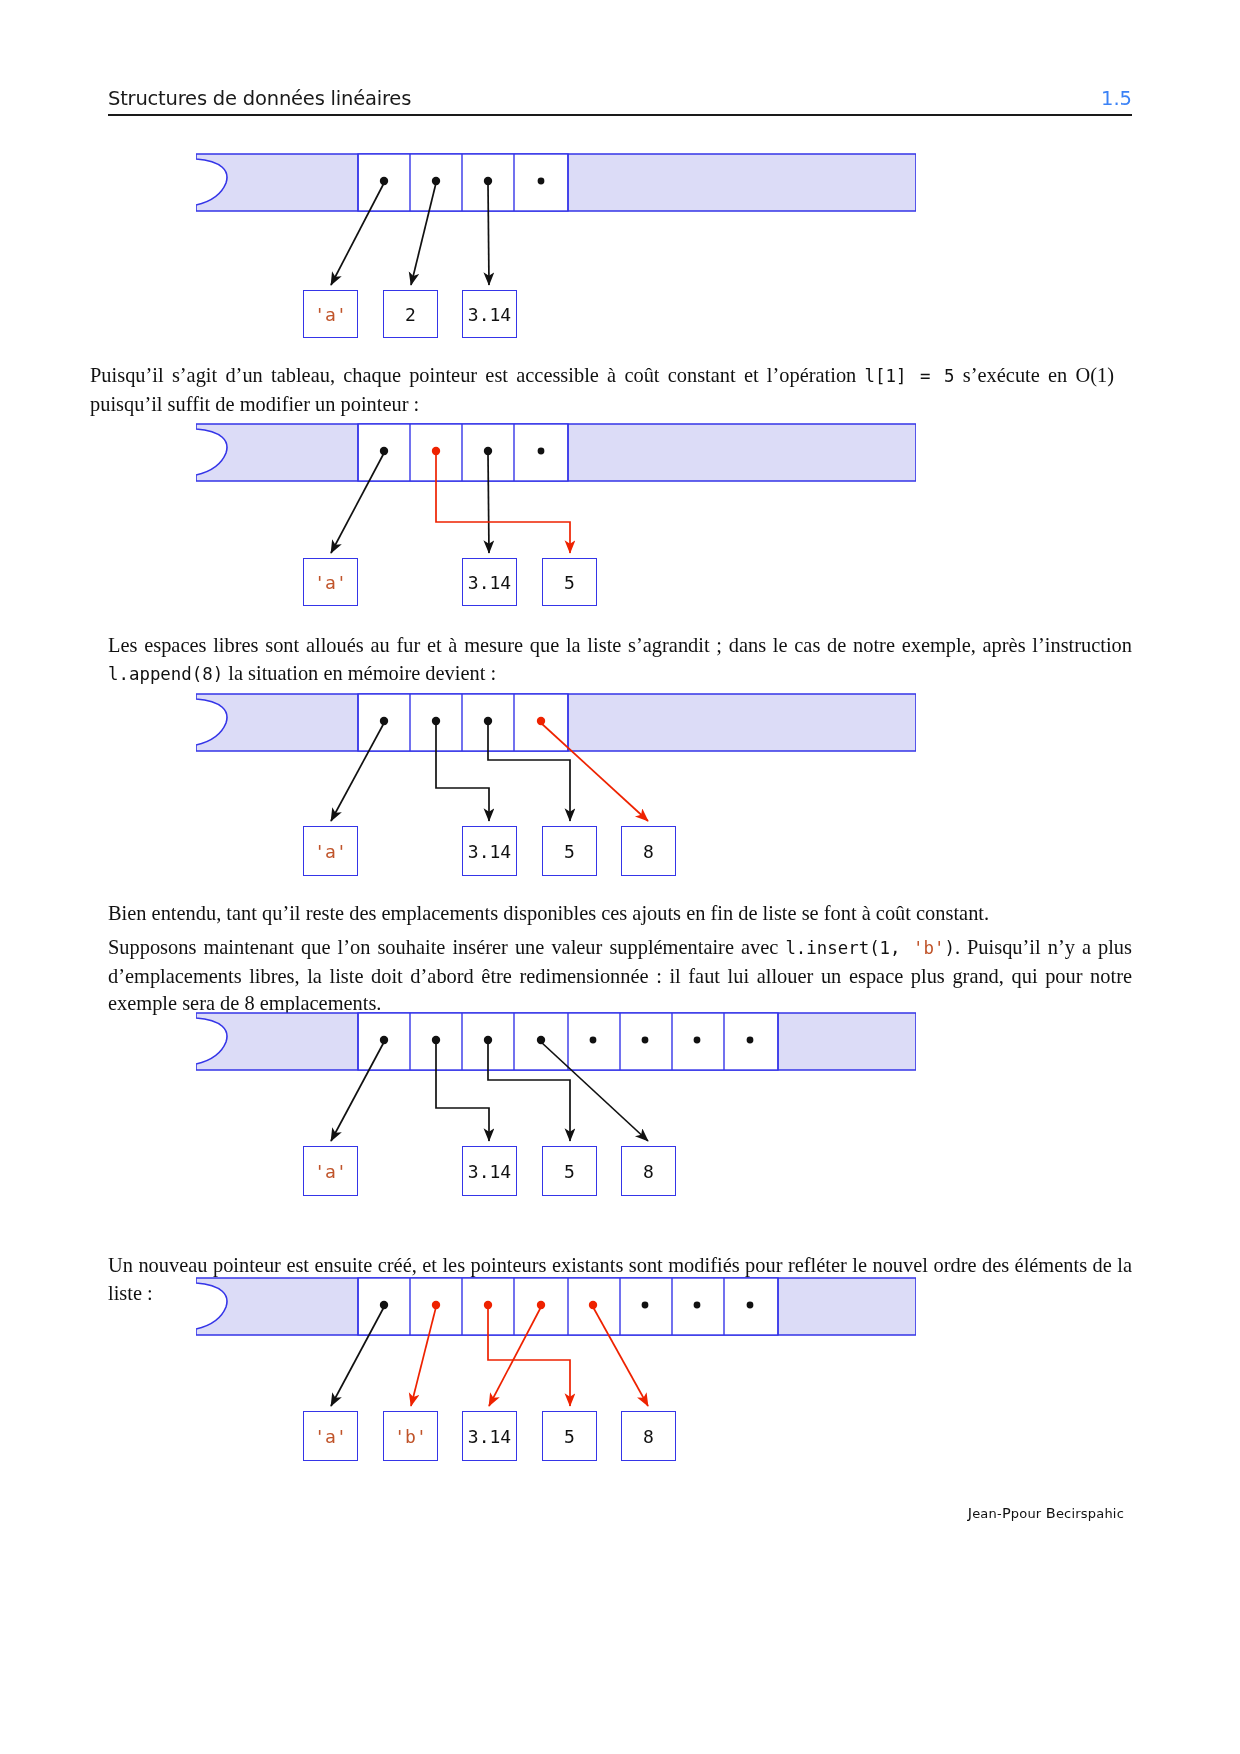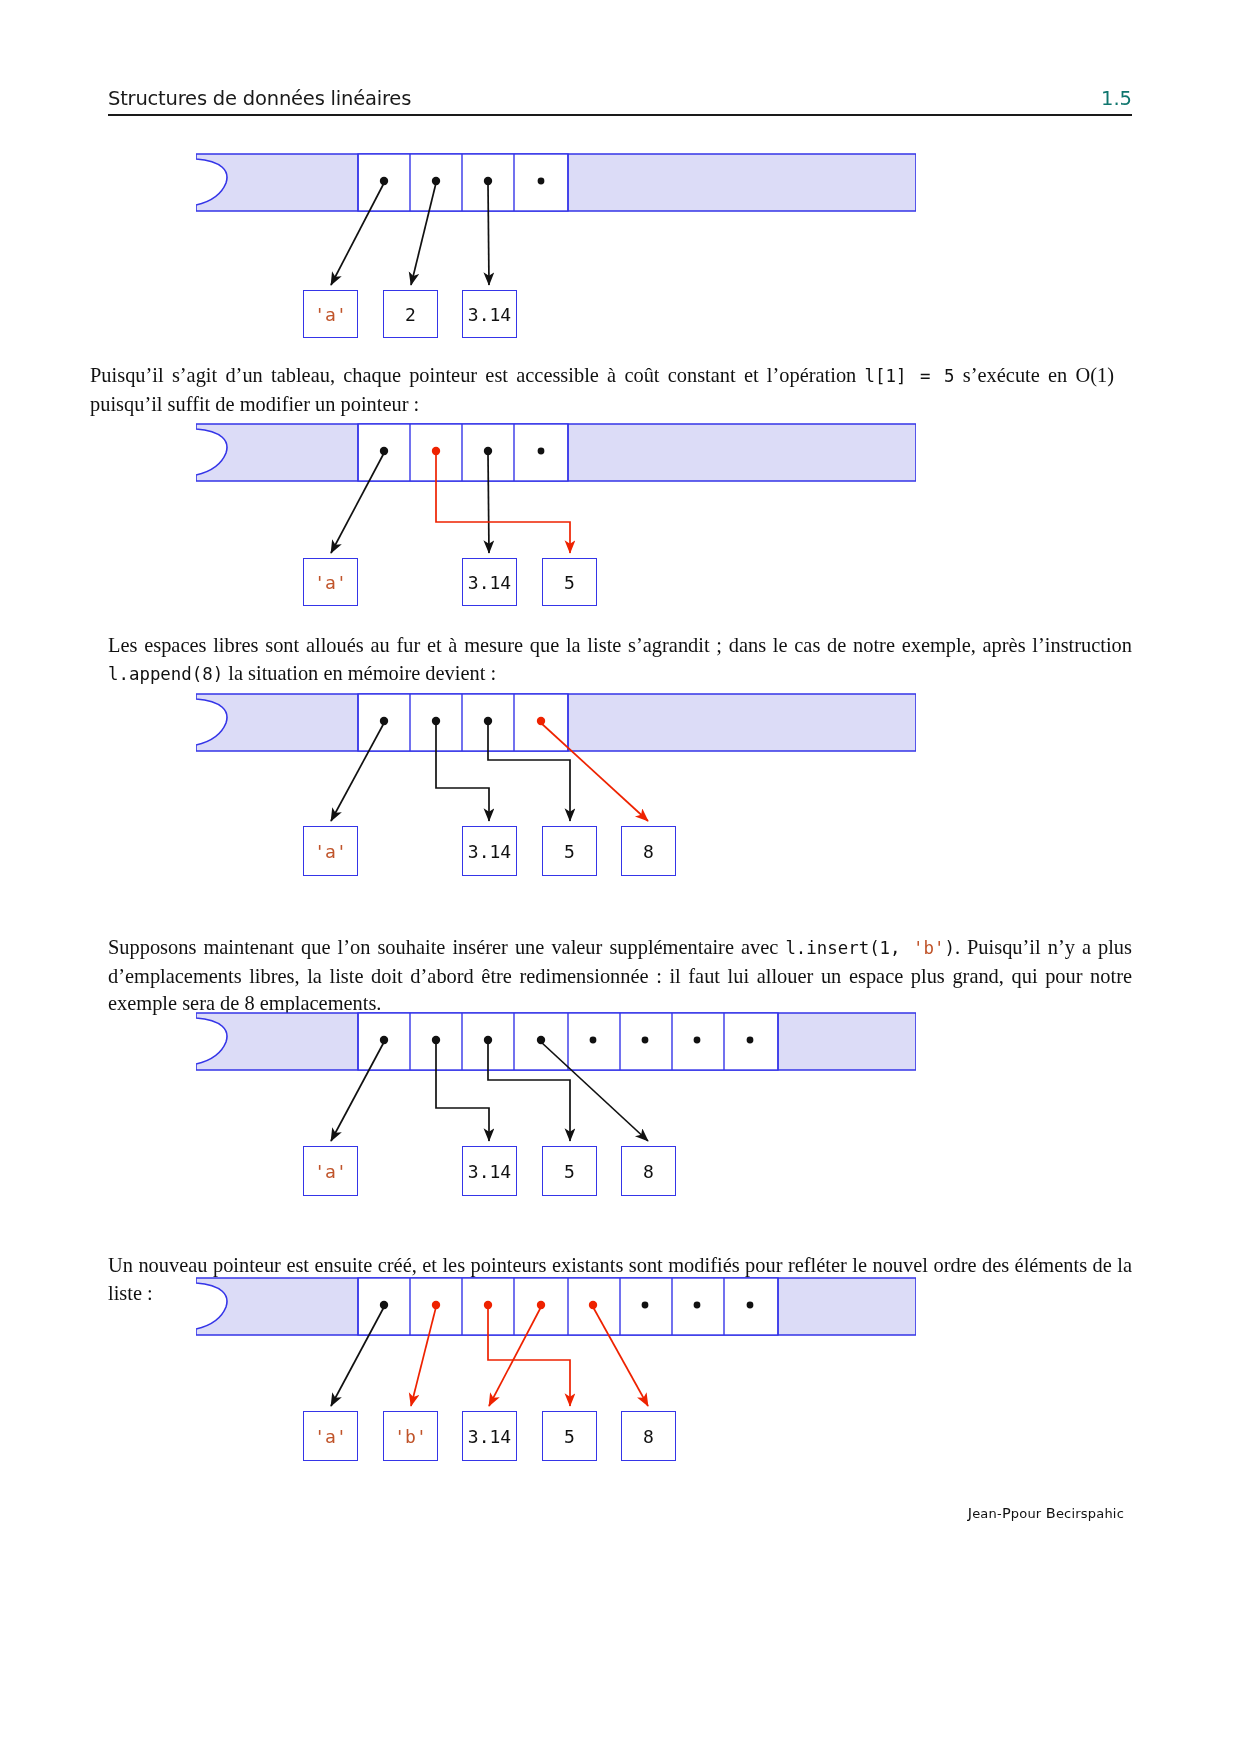--- a/index.html
+++ b/index.html
@@ -37,21 +37,21 @@
     font-size: 19.5px;
     letter-spacing: -0.2px;
     color: #1a1a1a;
   }
   .header-page {
     position: absolute;
     right: 0;
     bottom: 6px;
     font-family: "DejaVu Sans", sans-serif;
     font-size: 19.5px;
-    color: #0f766e;
+    color: #3b82f6;
   }
   .header-rule {
     position: absolute;
     left: 0;
     bottom: 0;
     width: 1024px;
     height: 1.6px;
     background: #1a1a1a;
   }
 
@@ -183,20 +183,21 @@
       <circle cx="292" cy="28" r="4.2" fill="#111111"></circle>
       <circle cx="345" cy="28" r="4.2" fill="#ee2200"></circle>
     </svg>
   </div>
 
   <div class="vbox str" style="left:303px; top:826px; width:55px; height:50px;">'a'</div>
   <div class="vbox" style="left:462px; top:826px; width:55px; height:50px;">3.14</div>
   <div class="vbox" style="left:542px; top:826px; width:55px; height:50px;">5</div>
   <div class="vbox" style="left:621px; top:826px; width:55px; height:50px;">8</div>
 
+  <div class="para" style="left:108px; top:900px; width:1024px;">Bien entendu, tant qu’il reste des emplacements disponibles ces ajouts en fin de liste se font à coût constant.</div>
 
   <div class="para" style="left:108px; top:934px; width:1024px;">
     <span>Supposons maintenant que l’on souhaite insérer une valeur supplémentaire avec </span><code>l.insert(1,</code><code>&nbsp;</code><code class="str">'b'</code><code>)</code><span>. Puisqu’il n’y a plus d’emplacements libres, la liste doit d’abord être redimensionnée : il faut lui allouer un espace plus grand, qui pour notre exemple sera de 8 emplacements.</span>
   </div>
 
   <div class="strip" style="left:196px; top:1012px;">
     <svg width="720" height="62" viewBox="0 0 720 62">
       <path d="M0,1 L720,1 L720,58 L0,58 L0,52 C18,48 26,40 30,30 C34,18 26,8 0,6 Z" fill="#dcdcf7" stroke="#3535e8" stroke-width="1.6"></path>
       <rect x="162" y="1" width="420" height="57" fill="#ffffff" stroke="#3535e8" stroke-width="1.4"></rect>
       <line x1="162" y1="1" x2="162" y2="58" stroke="#3535e8" stroke-width="1.4"></line>

